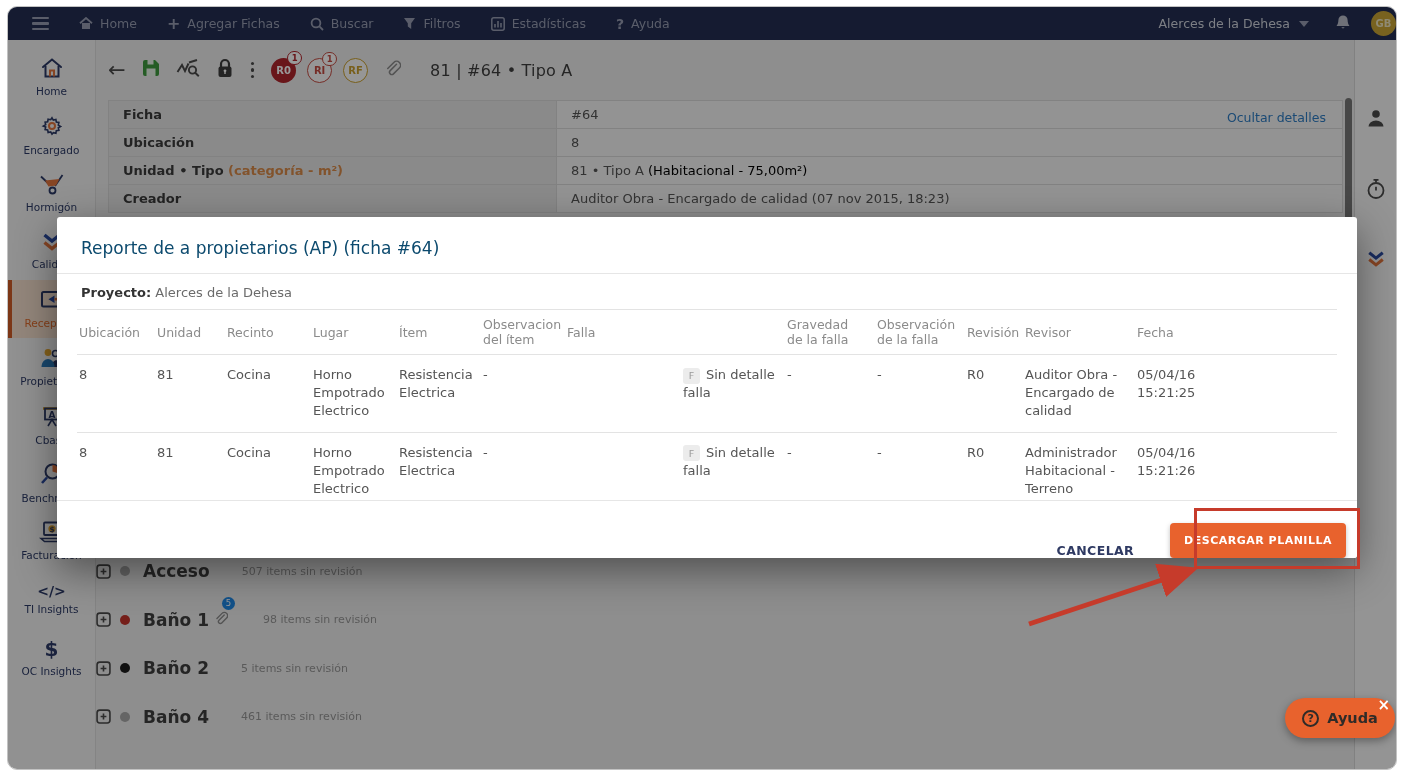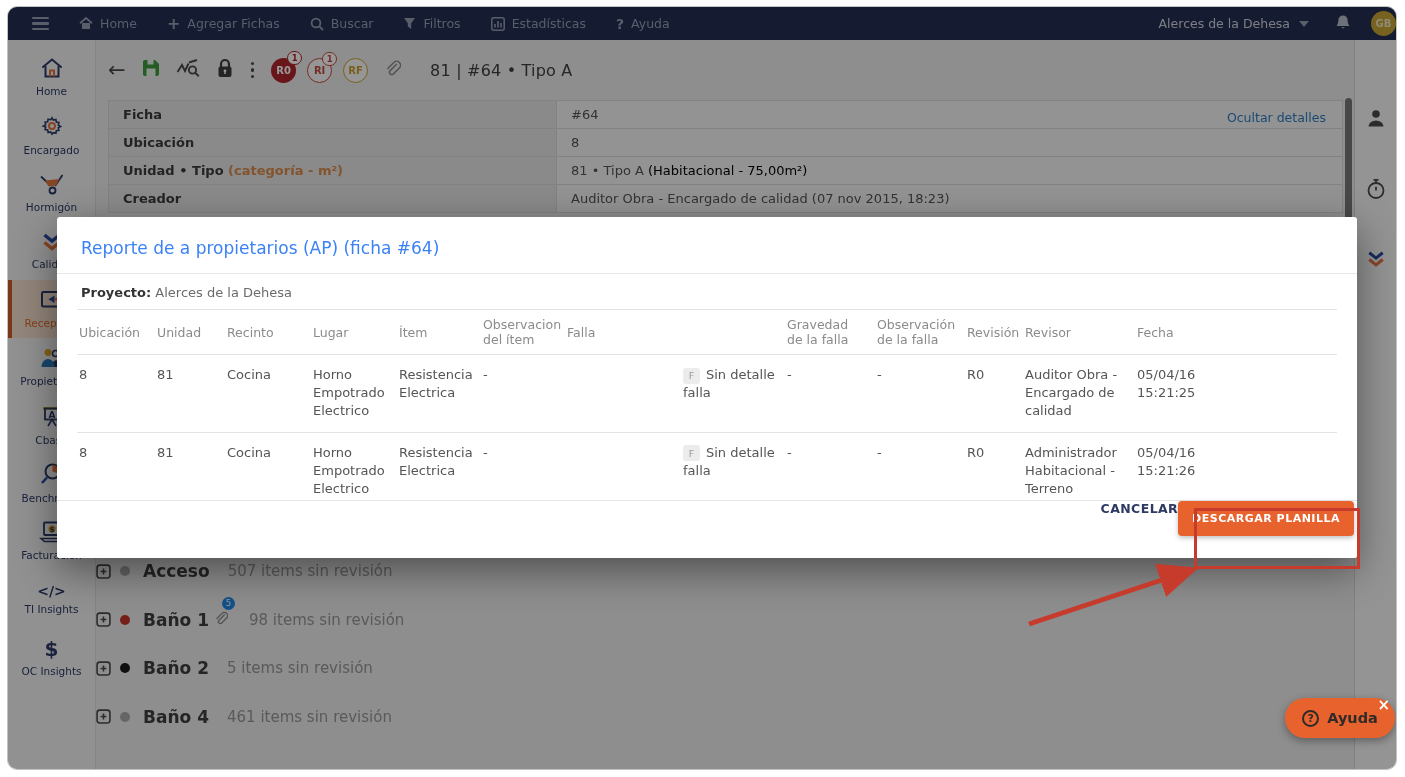--- a/index.html
+++ b/index.html
@@ -58,54 +58,54 @@
   .val-suffix { color:#000000; }
   .hide-link { position:absolute; top:103px; right:70px; font-size:12.5px; color:#2e7cc3; cursor:pointer; z-index:1; }
 
   
   .room-list { position:absolute; left:86px; top:540px; right:60px; z-index:1; }
   .room-row { height:48.5px; display:flex; align-items:center; }
   .expand-ic { margin-left:2px; cursor:pointer; display:flex; }
   .dot { width:10px; height:10px; border-radius:50%; margin-left:9px; }
   .dot-grey { background:#a8a8a8; } .dot-red { background:#c4342c; } .dot-black { background:#1c1c1c; }
   .room-name { margin-left:13px; min-width:66px; font-size:17px; font-weight:600; color:#3f3f3f; }
-  .room-count { margin-left:18px; font-size:15px; color:#969696; }
+  .room-count { margin-left:32px; font-size:11px; color:#969696; }
   .clip-wrap { position:relative; margin-left:4px; width:18px; }
   .clip-badge { position:absolute; top:-13px; right:-4px; width:13px; height:13px; border-radius:50%;
                 background:#1e88e5; color:#fff; font-size:8.5px; display:flex; align-items:center; justify-content:center; }
 
   
   .rail { position:absolute; right:0; top:33px; width:42px; bottom:0; background:#f7f7f7;
           border-left:1px solid #d8d8d8; display:flex; flex-direction:column; align-items:center;
           padding-top:68px; gap:46px; z-index:1; }
   .rail .r-ic { cursor:pointer; }
   .scroll-thumb { position:absolute; left:1337px; top:91px; width:7px; height:267px; background:#777;
                   border-radius:4px; z-index:1; cursor:pointer; }
 
   
   .dim { position:absolute; inset:0; background:rgba(0,0,0,0.40); z-index:5; }
 
   
   .modal { position:absolute; left:49px; top:210px; width:1300px; height:341px; background:#fff;
            border-radius:3px; box-shadow:0 12px 40px rgba(0,0,0,.45); z-index:10; overflow:hidden; }
-  .modal-title { padding:21px 24px 15px; font-size:17px; color:#3b82f6; }
+  .modal-title { padding:21px 24px 15px; font-size:17px; color:#0c4a6e; }
   .modal-divider { border-bottom:1px solid #e6e6e6; }
   .modal-project { padding:11px 24px 9px; font-size:13px; color:#6b6b6b; }
   .modal-project b { color:#333; }
   .mtable { margin:0 20px; width:1260px; border-collapse:collapse; table-layout:fixed; }
   .mtable th { font-size:12.5px; color:#8b8b8b; font-weight:normal; text-align:left; vertical-align:middle;
                padding:7px 8px 7px 2px; border-top:1px solid #e3e3e3; border-bottom:1px solid #e3e3e3; }
   .mtable td { font-size:13px; color:#555; padding:11px 8px 11px 2px; vertical-align:top;
                border-bottom:1px solid #e3e3e3; line-height:1.4; }
   .falla-cell .falla-inner { margin-left:116px; width:100px; }
   .chip-f { display:inline-flex; width:17px; height:16px; border-radius:3px; background:#ececec;
             color:#9a9a9a; font-size:9.5px; align-items:center; justify-content:center; margin-right:6px; }
   .fecha-wrap { display:inline-block; width:76px; }
   .modal-footer { position:absolute; left:0; right:0; bottom:0; height:58px; border-top:1px solid #e6e6e6;
-                  display:flex; align-items:flex-start; justify-content:flex-end; padding-right:3px; background:#fff; }
+                  display:flex; align-items:flex-end; justify-content:flex-end; gap:36px; padding-right:11px; background:#fff; }
   .btn-cancel { background:none; border:none; color:#2f3a63; font-weight:bold; font-size:12.5px;
                 letter-spacing:.4px; cursor:pointer; font-family:inherit; }
   .btn-primary { background:#e8622d; border:none; color:#fff; font-size:11px; font-weight:bold;
                  letter-spacing:.5px; padding:11px 14px; border-radius:4px; cursor:pointer;
                  box-shadow:0 2px 5px rgba(0,0,0,.25); font-family:inherit; }
 
   
   .ann-rect { position:absolute; left:1186px; top:501px; width:166px; height:61px;
               border:3px solid #c63b2b; z-index:20; pointer-events:none; }
   .ann-arrow { position:absolute; left:0; top:0; width:1390px; height:764px; z-index:20; pointer-events:none; }

